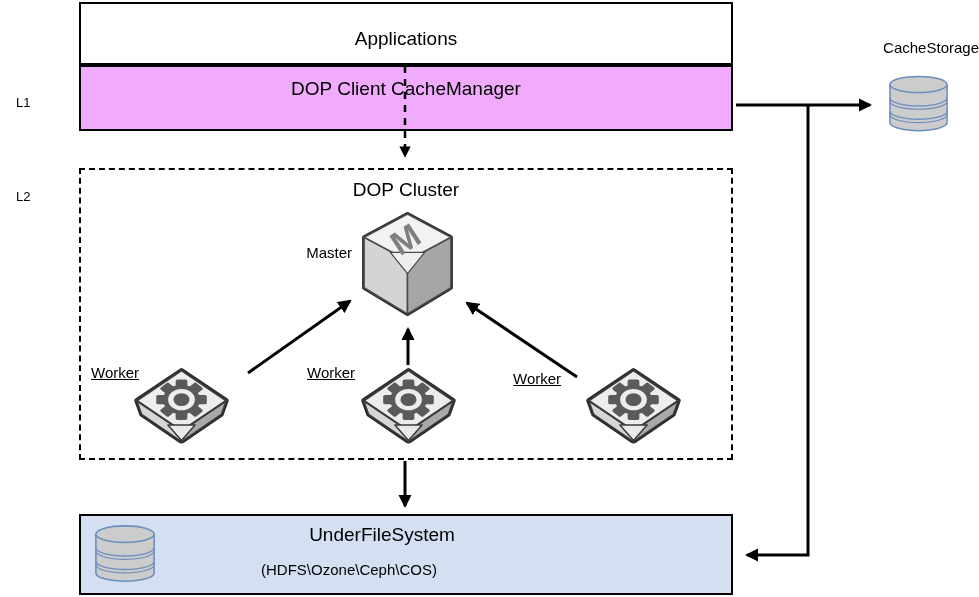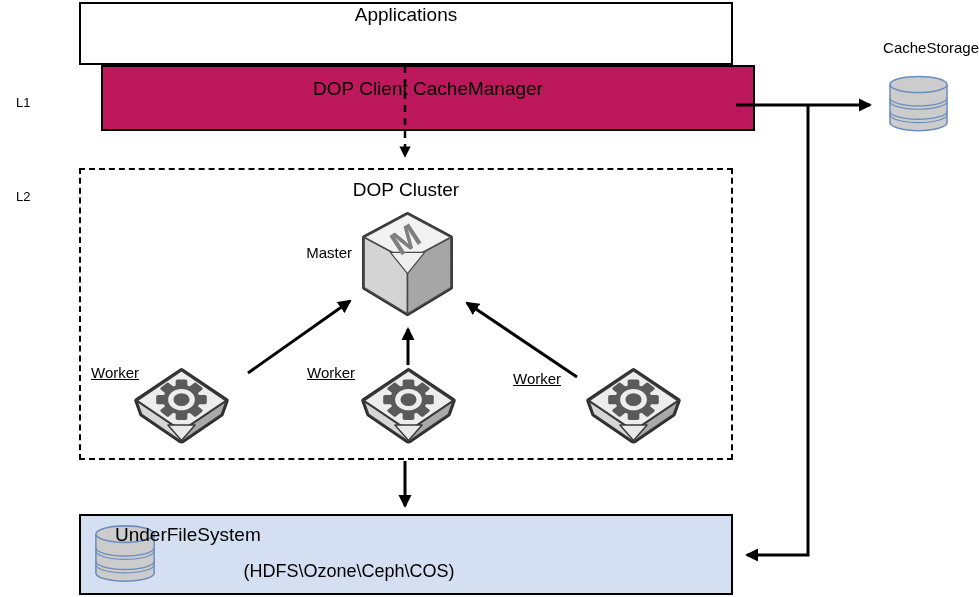--- a/index.html
+++ b/index.html
@@ -3,27 +3,27 @@
 <meta charset="utf-8">
 <style>
   html,body{margin:0;padding:0;background:#fff;}
   #canvas{position:relative;width:979px;height:597px;background:#fff;overflow:hidden;
           font-family:"Liberation Sans",sans-serif;color:#000;}
   .abs{position:absolute;}
   .box{position:absolute;box-sizing:border-box;border:2px solid #000;text-align:center;}
   .title-lg{font-size:19px;}
   .label-md{font-size:15px;}
   .label-sm{font-size:13px;}
-  #app-box{left:79px;top:2px;width:654px;height:63px;background:#fff;padding-top:0;}
+  #app-box{left:79px;top:2px;width:654px;height:63px;background:#fff;padding-top:24px;}
   #client-box{left:79px;top:65px;width:654px;height:66px;padding-top:11px;}
   #cluster-box{left:79px;top:168px;width:654px;height:292px;border:2px dashed #000;background:transparent;}
   #cluster-title{left:79px;top:179px;width:654px;text-align:center;}
   #ufs-box{left:79px;top:514px;width:654px;height:81px;}
-  #ufs-title{left:79px;top:524px;width:606px;text-align:left;padding-left:36px;}
-  #ufs-subtitle{left:79px;top:561px;width:540px;text-align:center;font-size:18px;}
+  #ufs-title{left:79px;top:524px;width:606px;text-align:center;}
+  #ufs-subtitle{left:79px;top:561px;width:540px;text-align:center;font-size:15px;}
   #l1-label{left:16px;top:95px;width:44px;}
   #l2-label{left:16px;top:189px;width:44px;}
   #cs-label{left:853px;top:39px;width:126px;text-align:right;}
   #master-label{left:276px;top:244px;width:76px;text-align:right;}
   .worker-label{width:64px;text-decoration:underline;}
   #overlay{position:absolute;left:0;top:0;z-index:3;pointer-events:none;}
   .node{position:absolute;z-index:4;}
   .textlayer{z-index:5;}
 </style>
 </head>
@@ -67,21 +67,21 @@
         <polygon points="50,3 93,26 50,49 7,26" fill="#f2f2f2" stroke="#4a4a4a" stroke-width="1.5"></polygon>
         <polygon points="33,41 67,41 50,62" fill="#efefef" stroke="#4a4a4a" stroke-width="1.2" stroke-linejoin="round"></polygon>
       </symbol>
     </defs>
   </svg>
 
   <div id="app-box" class="box title-lg">
     <span>Applications</span>
   </div>
 
-  <div id="client-box" class="box title-lg" style="background-color: #be185d; margin-left: 22px;">
+  <div id="client-box" class="box title-lg" style="background-color: #f0abfc;">
     <span>DOP Client CacheManager</span>
   </div>
 
   <div id="cluster-box" class="box"></div>
   <div id="cluster-title" class="abs title-lg textlayer">DOP Cluster</div>
 
   <div id="ufs-box" class="box" style="background-color: rgb(213, 223, 242);"></div>
   <div id="ufs-title" class="abs title-lg textlayer">UnderFileSystem</div>
   <div id="ufs-subtitle" class="abs textlayer">(HDFS\Ozone\Ceph\COS)</div>
 

